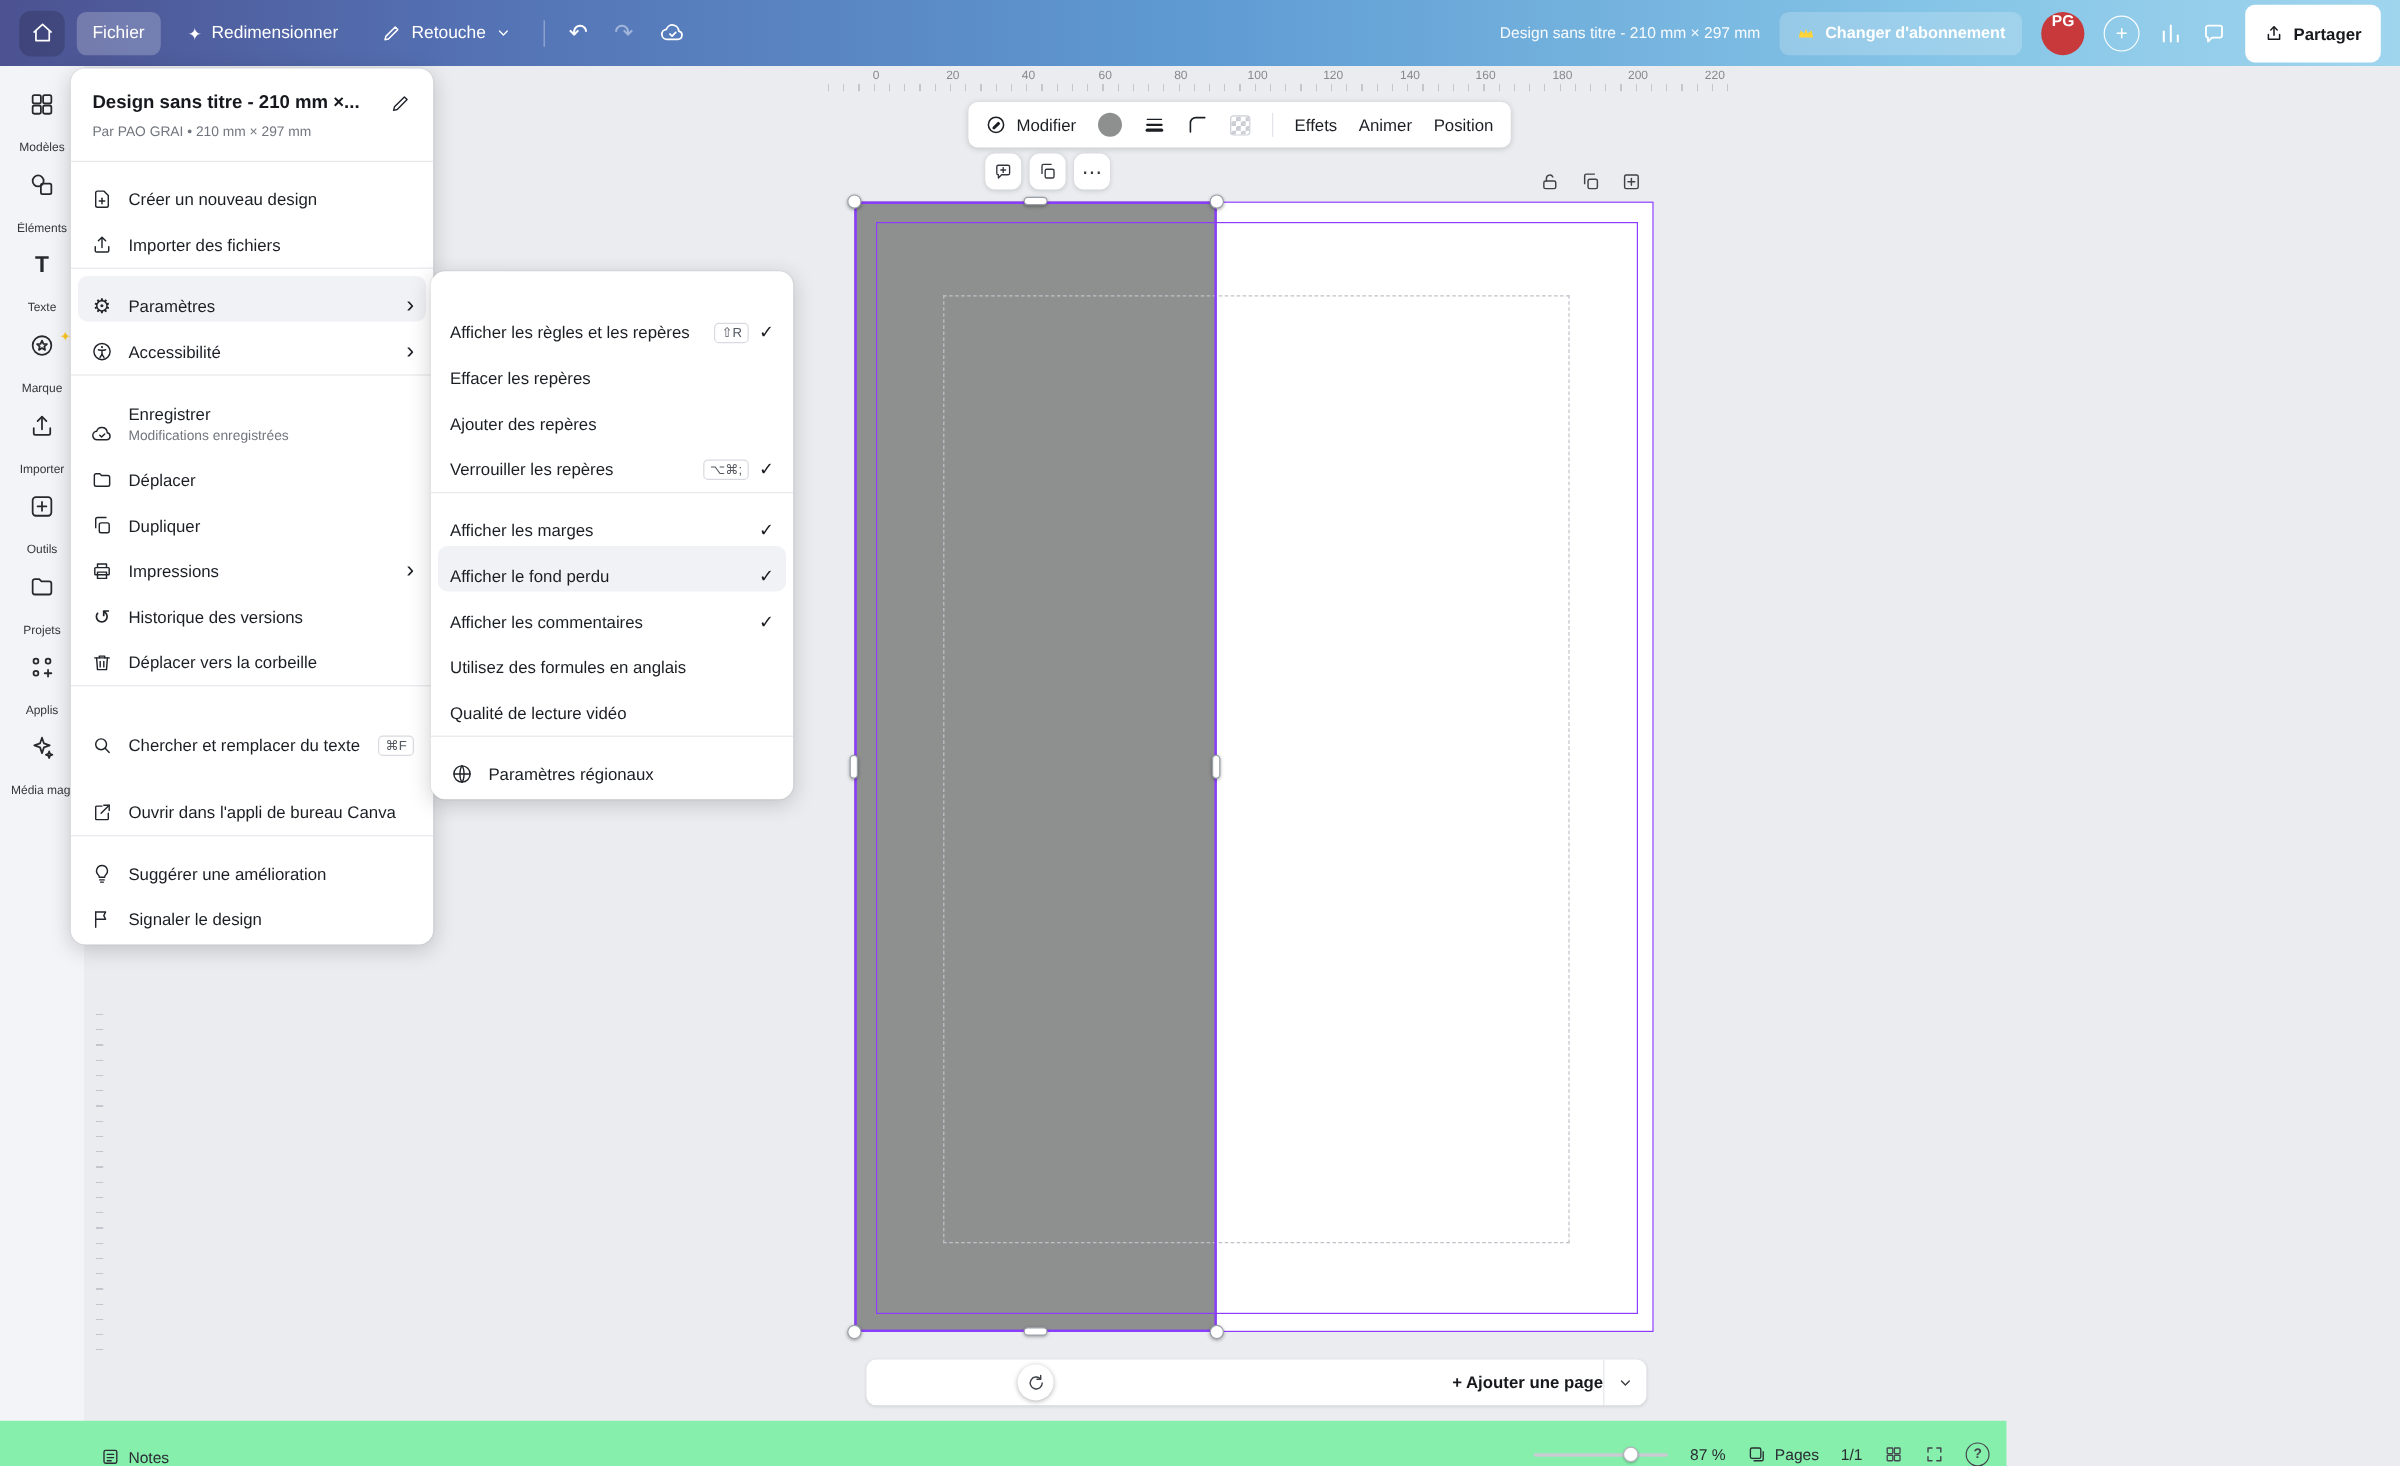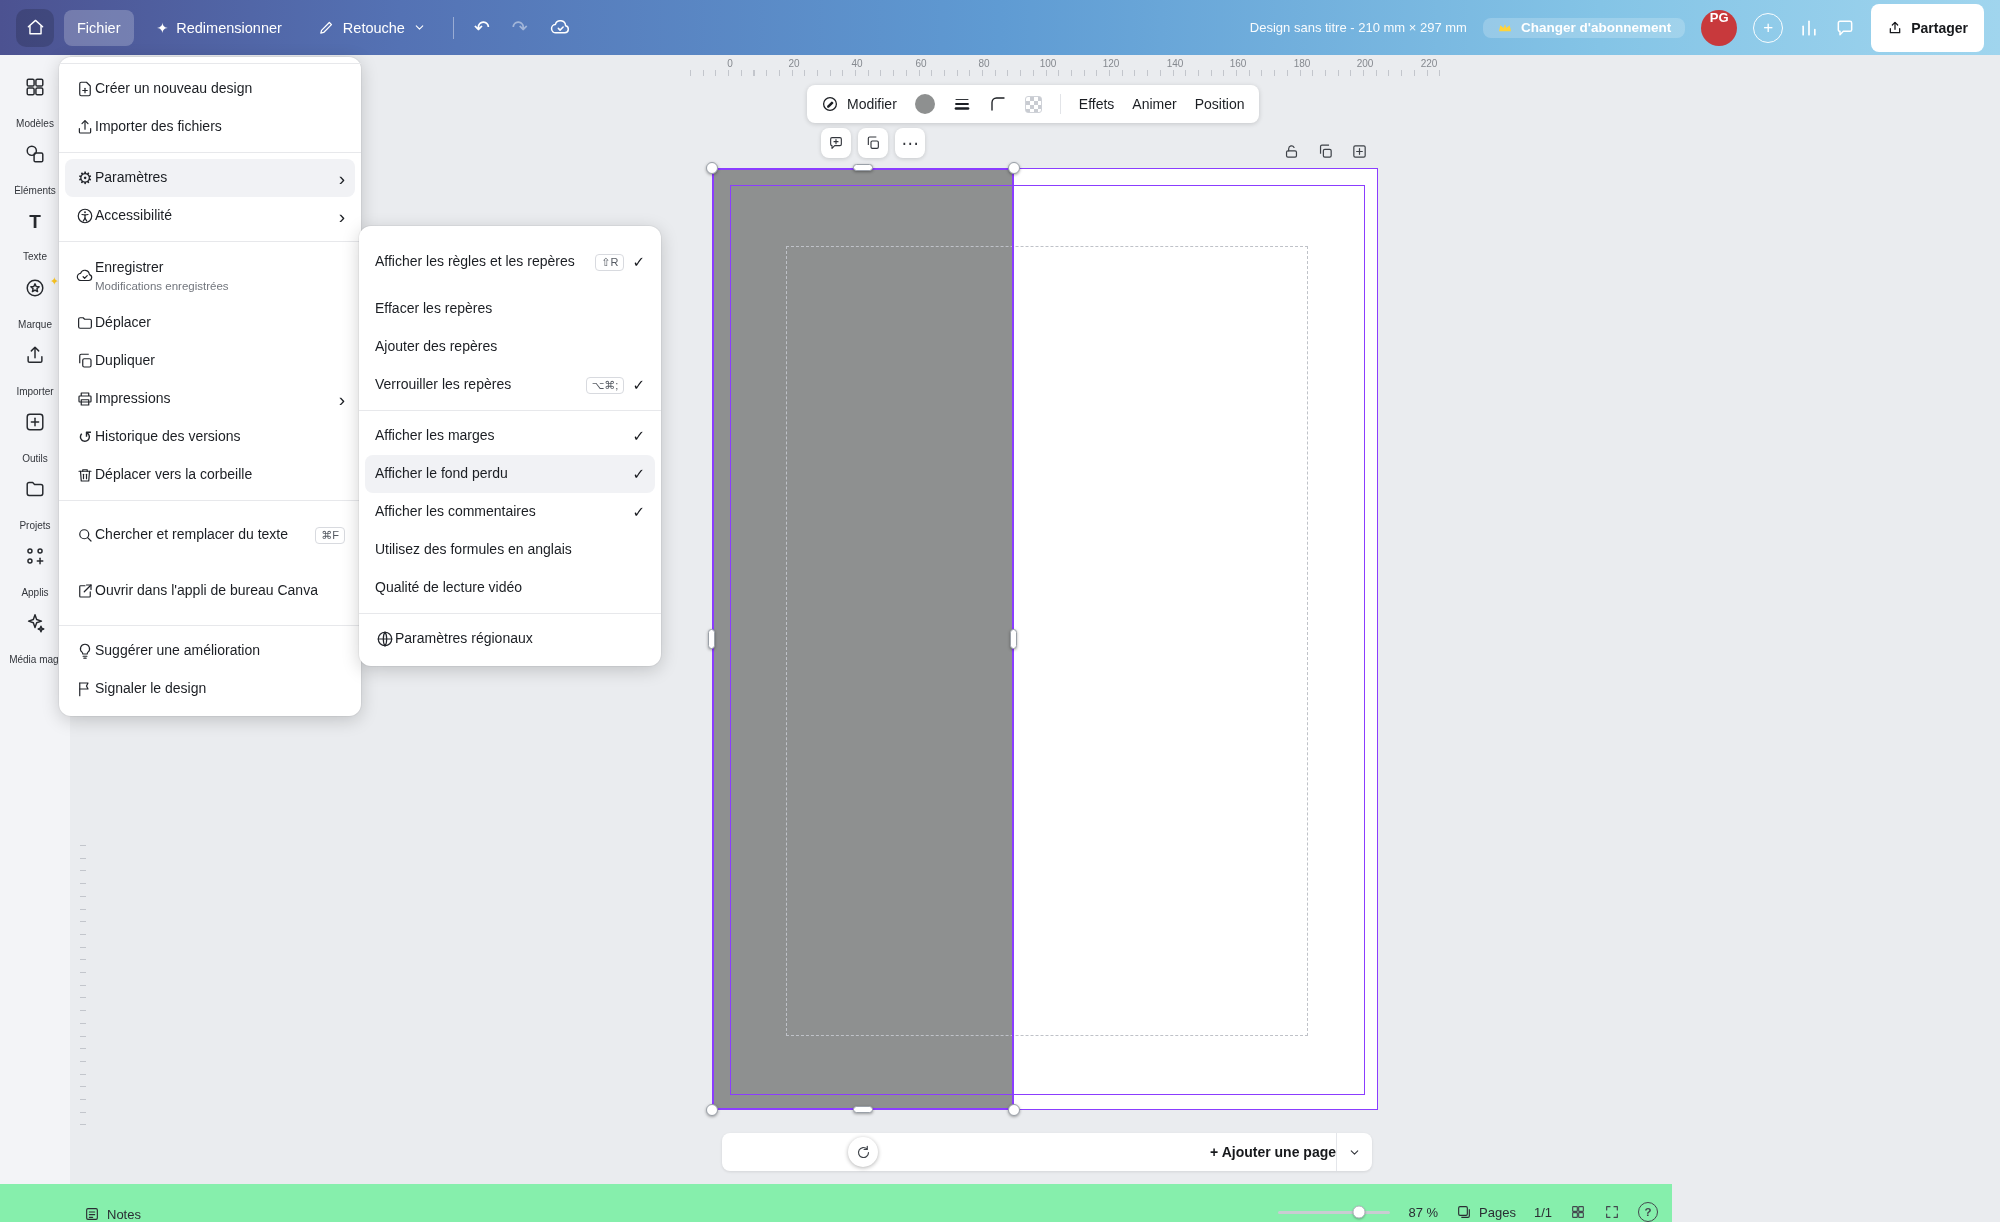--- a/index.html
+++ b/index.html
@@ -13,21 +13,21 @@
     display:flex;align-items:center;color:#fff}
   .tb-left{display:flex;align-items:center;gap:10px;padding-left:16px}
   .tb-right{margin-left:auto;display:flex;align-items:center;gap:16px;padding-right:16px}
   .tb-btn{height:36px;border-radius:8px;display:flex;align-items:center;gap:8px;padding:0 13px;font-size:14.5px;color:#fff;white-space:nowrap}
   .tb-btn.active{background:rgba(255,255,255,.22)}
   .tb-iconbtn{width:38px;height:38px;border-radius:10px;display:flex;align-items:center;justify-content:center;background:rgba(0,0,0,.16)}
   .tb-divider{width:1px;height:22px;background:rgba(255,255,255,.4);margin:0 4px}
   .tb-glyph{font-size:19px;line-height:1}
   .dim{opacity:.45}
   .doc-title{font-size:13px;color:rgba(255,255,255,.95)}
-  .upgrade-btn{height:20px;border-radius:8px;background:rgba(255,255,255,.2);display:flex;align-items:center;gap:8px;padding:0 14px;font-size:13.5px;font-weight:bold}
+  .upgrade-btn{height:36px;border-radius:8px;background:rgba(255,255,255,.2);display:flex;align-items:center;gap:8px;padding:0 14px;font-size:13.5px;font-weight:bold}
   .avatar{width:36px;height:36px;border-radius:50%;background:#c8393c;display:flex;align-items:flex-start;justify-content:center;font-size:13px;font-weight:bold;color:#fff}
   .add-member{width:30px;height:30px;border-radius:50%;border:1.6px solid rgba(255,255,255,.95);display:flex;align-items:center;justify-content:center;font-size:17px}
   .share-btn{height:48px;border-radius:8px;background:#fff;color:#17191c;display:flex;align-items:center;gap:8px;padding:0 16px;font-size:14px;font-weight:bold}
 
   
   .sidebar{position:absolute;left:0;top:55px;width:70px;height:1129px;background:#f3f4f7;z-index:20;display:flex;flex-direction:column;align-items:center;padding-top:14px}
   .sb-item{width:64px;height:67px;display:flex;flex-direction:column;align-items:center;justify-content:center;gap:20px;color:#26292e;position:relative}
   .sb-item .lbl{font-size:10px;color:#33363c;max-width:64px;overflow:hidden;white-space:nowrap}
   .sb-badge{position:absolute;top:6px;right:8px;color:#ffc922;font-size:11px;line-height:1}
   .t-glyph{font-size:19px;font-weight:bold;line-height:1}
@@ -78,21 +78,21 @@
 
   
   .menu-panel{position:absolute;background:#fff;border-radius:12px;box-shadow:0 4px 18px rgba(0,0,0,.18),0 0 0 1px rgba(0,0,0,.04);z-index:60}
   .file-menu{left:59px;top:57px;width:302px;padding-bottom:8px}
   .submenu{left:359px;top:226px;width:302px;padding:8px 0;z-index:61}
   .fm-header{padding:20px 18px 12px}
   .fm-title-row{display:flex;align-items:center;gap:10px}
   .fm-title{flex:1;font-size:15.5px;font-weight:bold;color:#16181d;white-space:nowrap;overflow:hidden}
   .fm-sub{margin-top:9px;font-size:11.5px;color:#71757d}
   .m-divider{height:1px;background:#e7e8eb;margin:6px 0}
-  .menu-item{min-height:38px;margin:0 6px;padding:4px 10px;border-radius:8px;display:flex;align-items:center;font-size:14px;color:#1b1e23}
+  .menu-item{min-height:38px;margin:0 6px;padding:4px 10px;border-radius:8px;display:flex;align-items:flex-end;gap:12px;font-size:14px;color:#1b1e23}
   .menu-item.two{min-height:56px}
   .menu-item.hl{background:#f1f2f5}
   .mi-icon{width:20px;display:flex;justify-content:center;color:#21242a;flex:none}
   .mi-label{flex:1;line-height:1.25}
   .mi-sub{font-size:11.5px;color:#72767d;margin-top:2px}
   .mi-chevron{font-size:19px;color:#1b1e23;line-height:1}
   .kbd{border:1px solid #d8dadf;border-radius:4px;padding:1px 5px;font-size:11px;color:#565b63;background:#fff;white-space:nowrap}
   .check{font-size:15px;color:#16181d}
   .right-group{display:flex;align-items:center;gap:8px;flex:none}
   .glyph-ic{font-size:17px;line-height:1}
@@ -449,20 +449,31 @@
           <path d="M20 15v5h-5"></path>
         </svg>
       </span>
     <span class="help-circle">
         <span>?</span>
       </span>
   </div>
 </footer>
 
 <nav class="menu-panel file-menu">
+  <div class="fm-header">
+    <div class="fm-title-row">
+      <span class="fm-title">Design sans titre - 210 mm ×...</span>
+      <span>
+          <svg width="18" height="18" viewBox="0 0 24 24" fill="none" stroke="#21242a" stroke-width="1.6" stroke-linecap="round" stroke-linejoin="round">
+            <path d="M4 20l4-1L19 8l-3-3L5 16l-1 4z"></path>
+          </svg>
+        </span>
+    </div>
+    <div class="fm-sub">Par PAO GRAI • 210 mm × 297 mm</div>
+  </div>
   <div class="m-divider"></div>
 
   <div class="menu-item">
     <span class="mi-icon">
         <svg width="18" height="18" viewBox="0 0 24 24" fill="none" stroke="#21242a" stroke-width="1.6" stroke-linecap="round" stroke-linejoin="round">
           <path d="M14 3H7a2 2 0 0 0-2 2v14a2 2 0 0 0 2 2h10a2 2 0 0 0 2-2V8l-5-5z"></path>
           <path d="M12 11v6"></path>
           <path d="M9 14h6"></path>
         </svg>
       </span>

